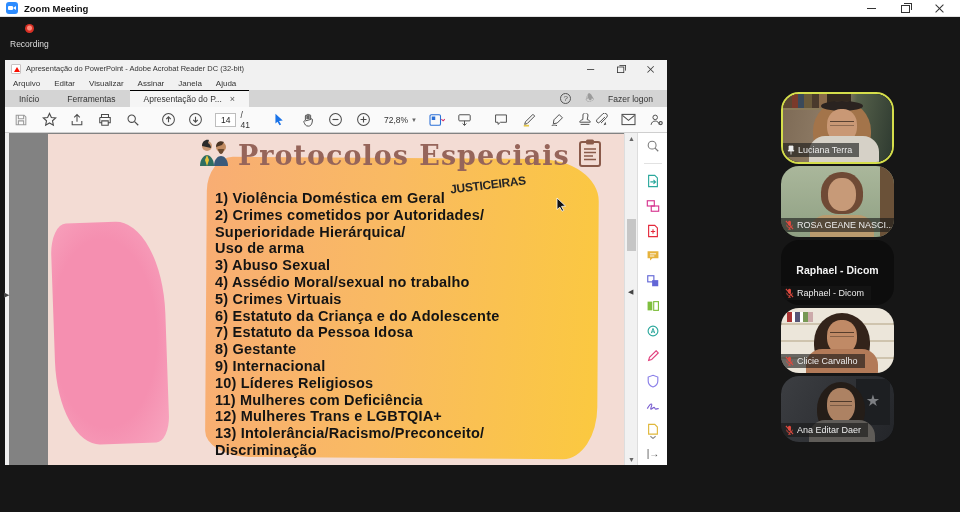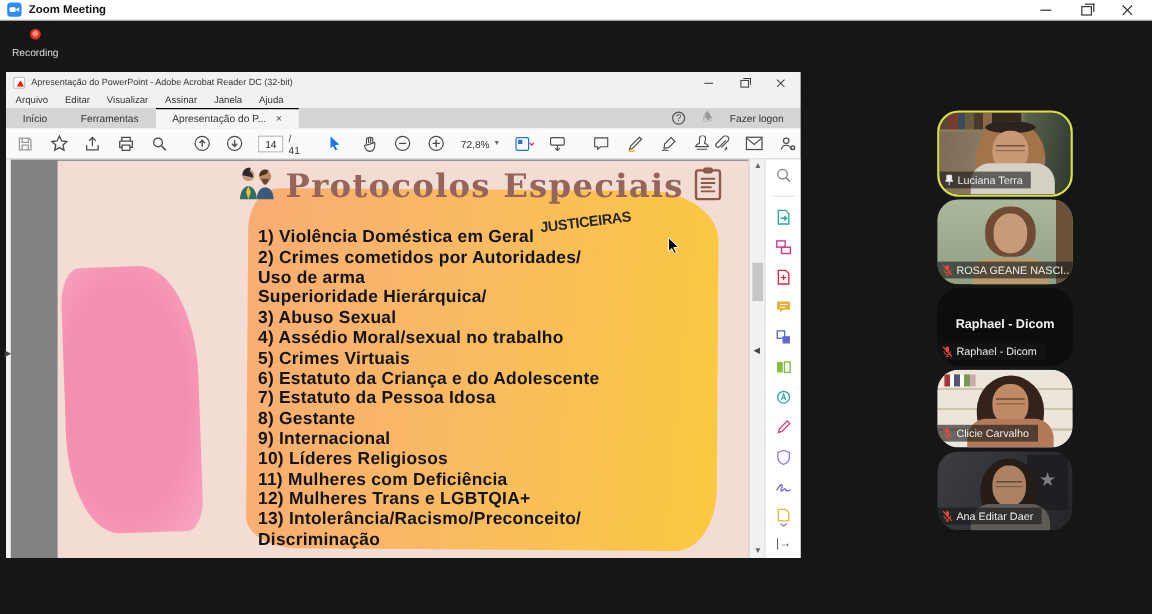--- a/index.html
+++ b/index.html
@@ -365,22 +365,22 @@
                 <path d="M6 10h12 M6 13.5h12 M6 17h9 M6 20.5h12" stroke="#8a5a4a" stroke-width="1.6"></path>
               </svg>
           </span>
         </div>
 
         <div class="justiceiras">JUSTICEIRAS</div>
 
         <div class="slide-list">
           <div>1) Violência Doméstica em Geral</div>
           <div>2) Crimes cometidos por Autoridades/</div>
+          <div>Superioridade Hierárquica/</div>
           <div>Uso de arma</div>
-          <div>Superioridade Hierárquica/</div>
           <div>3) Abuso Sexual</div>
           <div>4) Assédio Moral/sexual no trabalho</div>
           <div>5) Crimes Virtuais</div>
           <div>6) Estatuto da Criança e do Adolescente</div>
           <div>7) Estatuto da Pessoa Idosa</div>
           <div>8) Gestante</div>
           <div>9) Internacional</div>
           <div>10) Líderes Religiosos</div>
           <div>11) Mulheres com Deficiência</div>
           <div>12) Mulheres Trans e LGBTQIA+</div>

